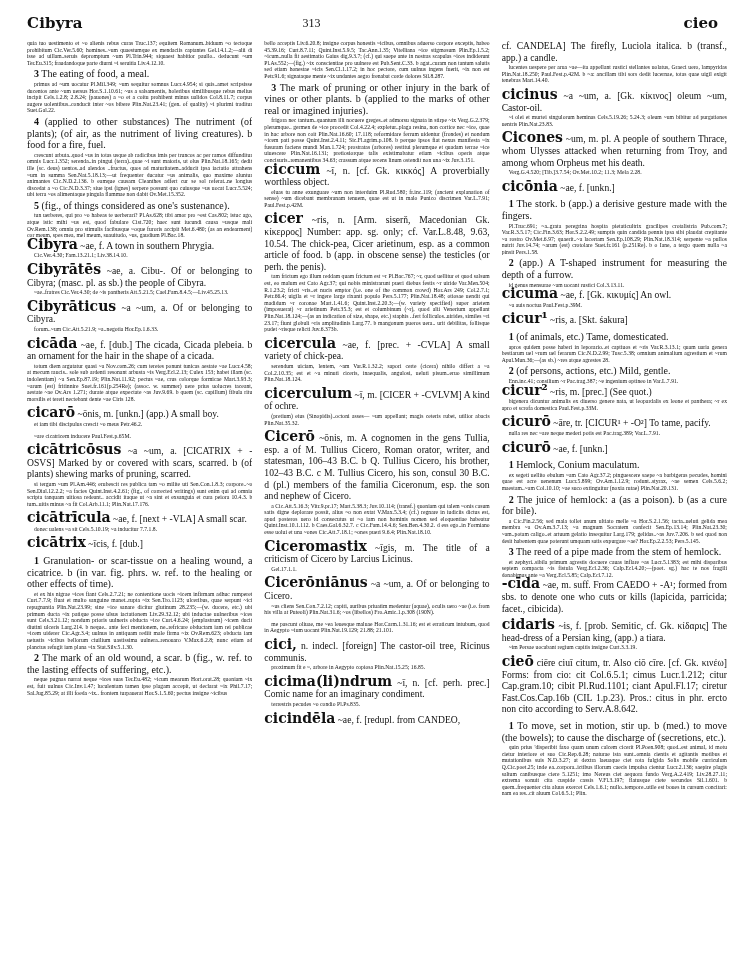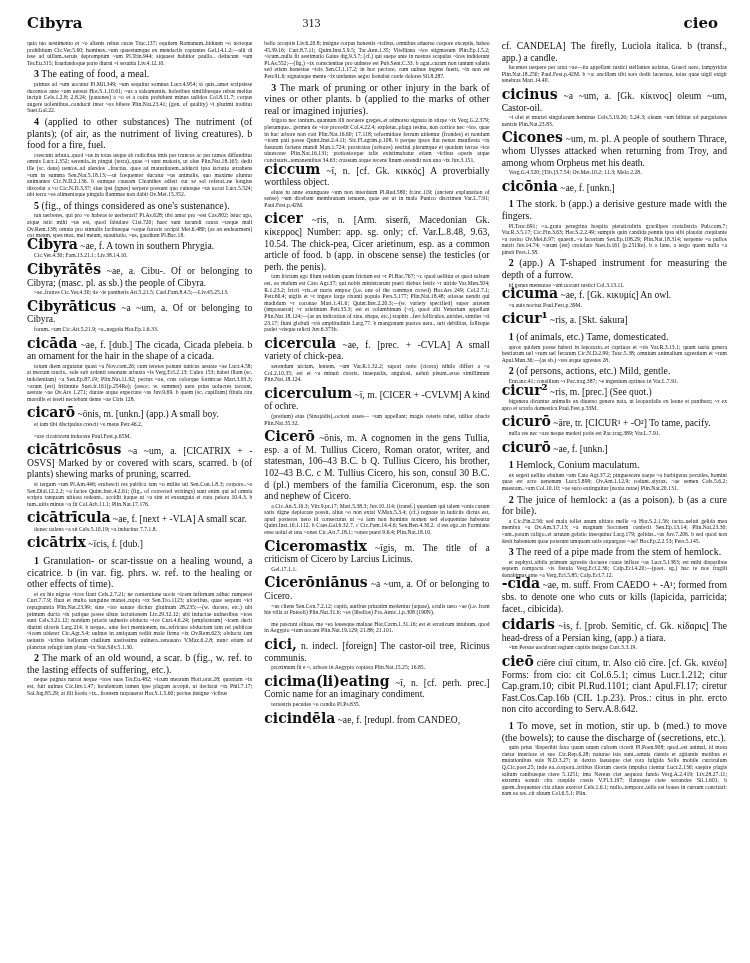--- a/index.html
+++ b/index.html
@@ -110,21 +110,21 @@
           <div class="quote">~us cliens Sen.Con.7.2.12; capiti, auribus priuatim medentur (aquae), oculis uero ~ae (i.e. from his villa at Puteoli) Plin.Nat.31.6; ~os (libellos) Fro.Amic.1.p.308 (190N).</div>
         </div>
         <div class="entry">
           <div class="quote">me pascunt oliuae, me ~ea leuesque maluae Hor.Carm.1.31.16; est et erraticum intubum, quod in Aegypto ~ium uocant Plin.Nat.19.129; 21.88; 21.101.</div>
         </div>
         <div class="entry">
           <div class="def"><span class="hw">cici,</span><span> n. indecl. [foreign] The castor-oil tree, Ricinus communis.</span></div>
           <div class="quote">proximum fit e ~, arbore in Aegypto copiosa Plin.Nat.15.25; 16.85.</div>
         </div>
         <div class="entry">
-          <div class="def"><span class="hw">cicima(li)eating</span><span> ~ī, n. [cf. perh. prec.] Comic name for an imaginary condiment.</span></div>
+          <div class="def"><span class="hw">cicima(li)ndrum</span><span> ~ī, n. [cf. perh. prec.] Comic name for an imaginary condiment.</span></div>
           <div class="quote">terrestris pecudes ~o condio Pl.Ps.835.</div>
         </div>
         <div class="entry">
           <div class="def"><span class="hw">cicindēla</span><span> ~ae, f. [redupl. from CANDEO,</span></div>
         </div>
       </div>
     <div class="col">
         <div class="entry">
           <div class="def">cf. CANDELA] The firefly, Luciola italica. b (transf., app.) a candle.</div>
           <div class="quote">lucentes uespere per arua ~ae—ita appellant rustici stellantes uolatus, Graeci uero, lampyridas Plin.Nat.18.250; Paul.Fest.p.42M. b ~a: ancillam tibi sors dedit lucernae, totas quae uigil exigit tenebras Mart.14.40.</div>

